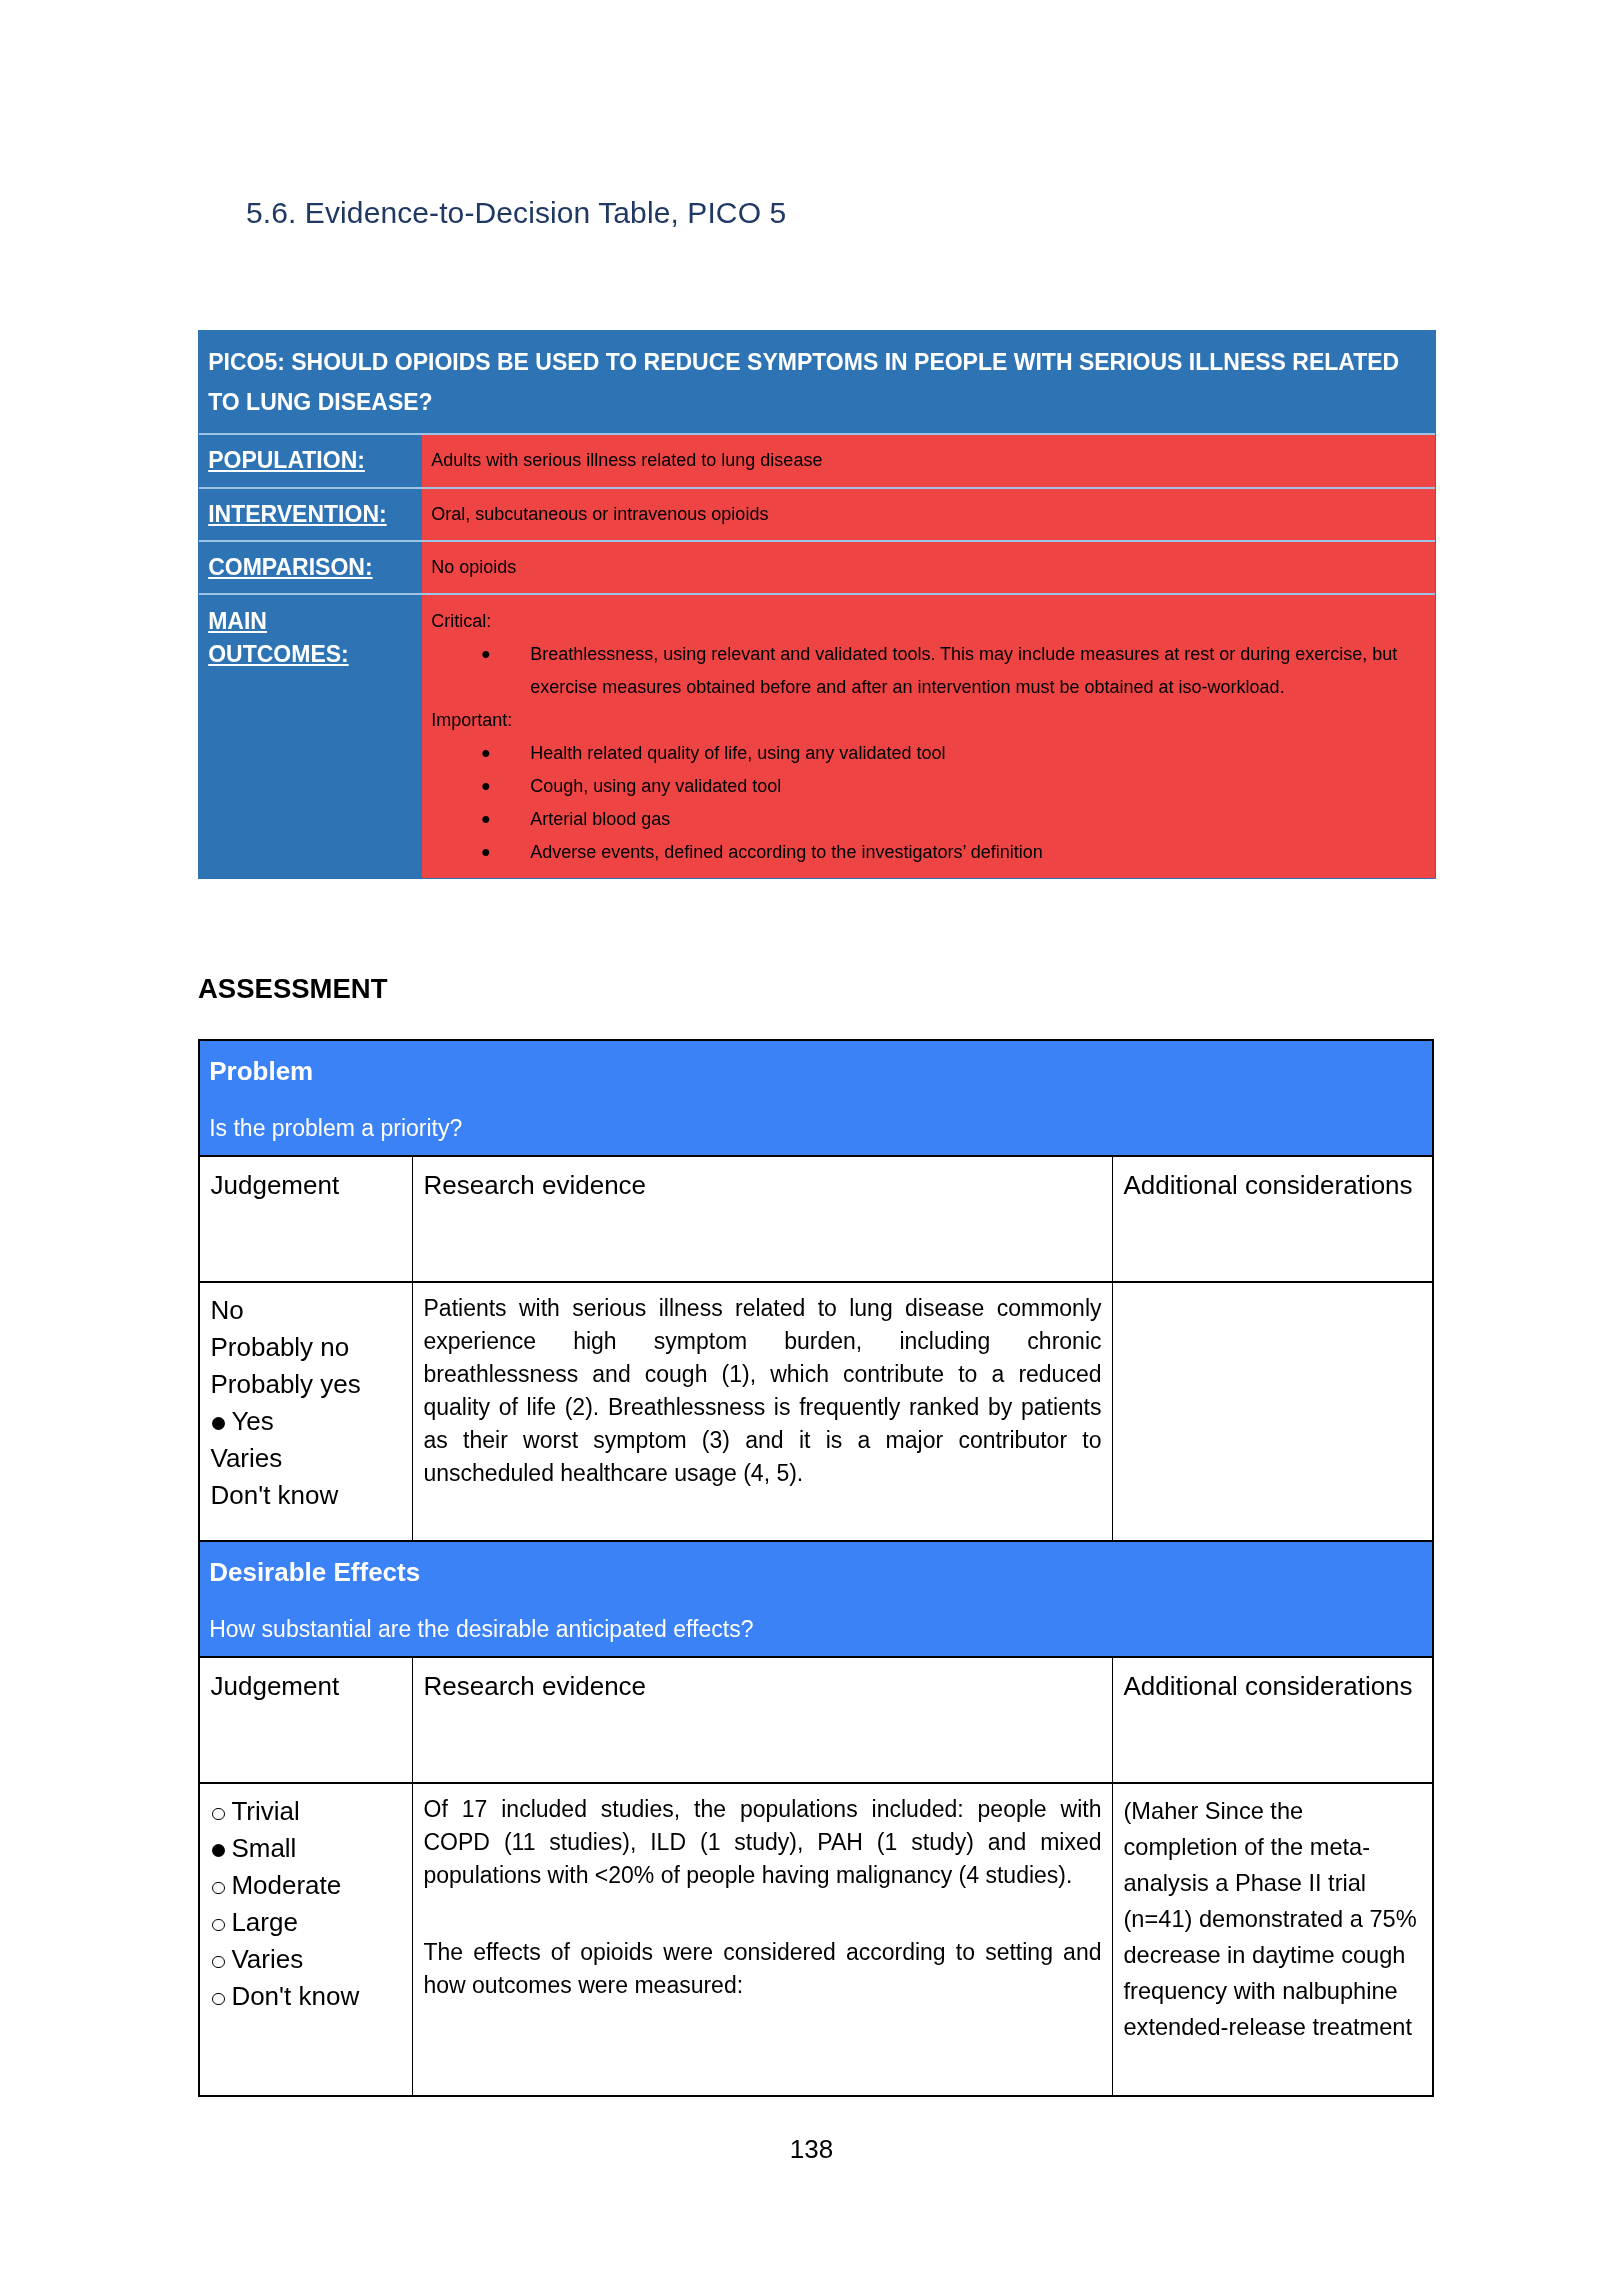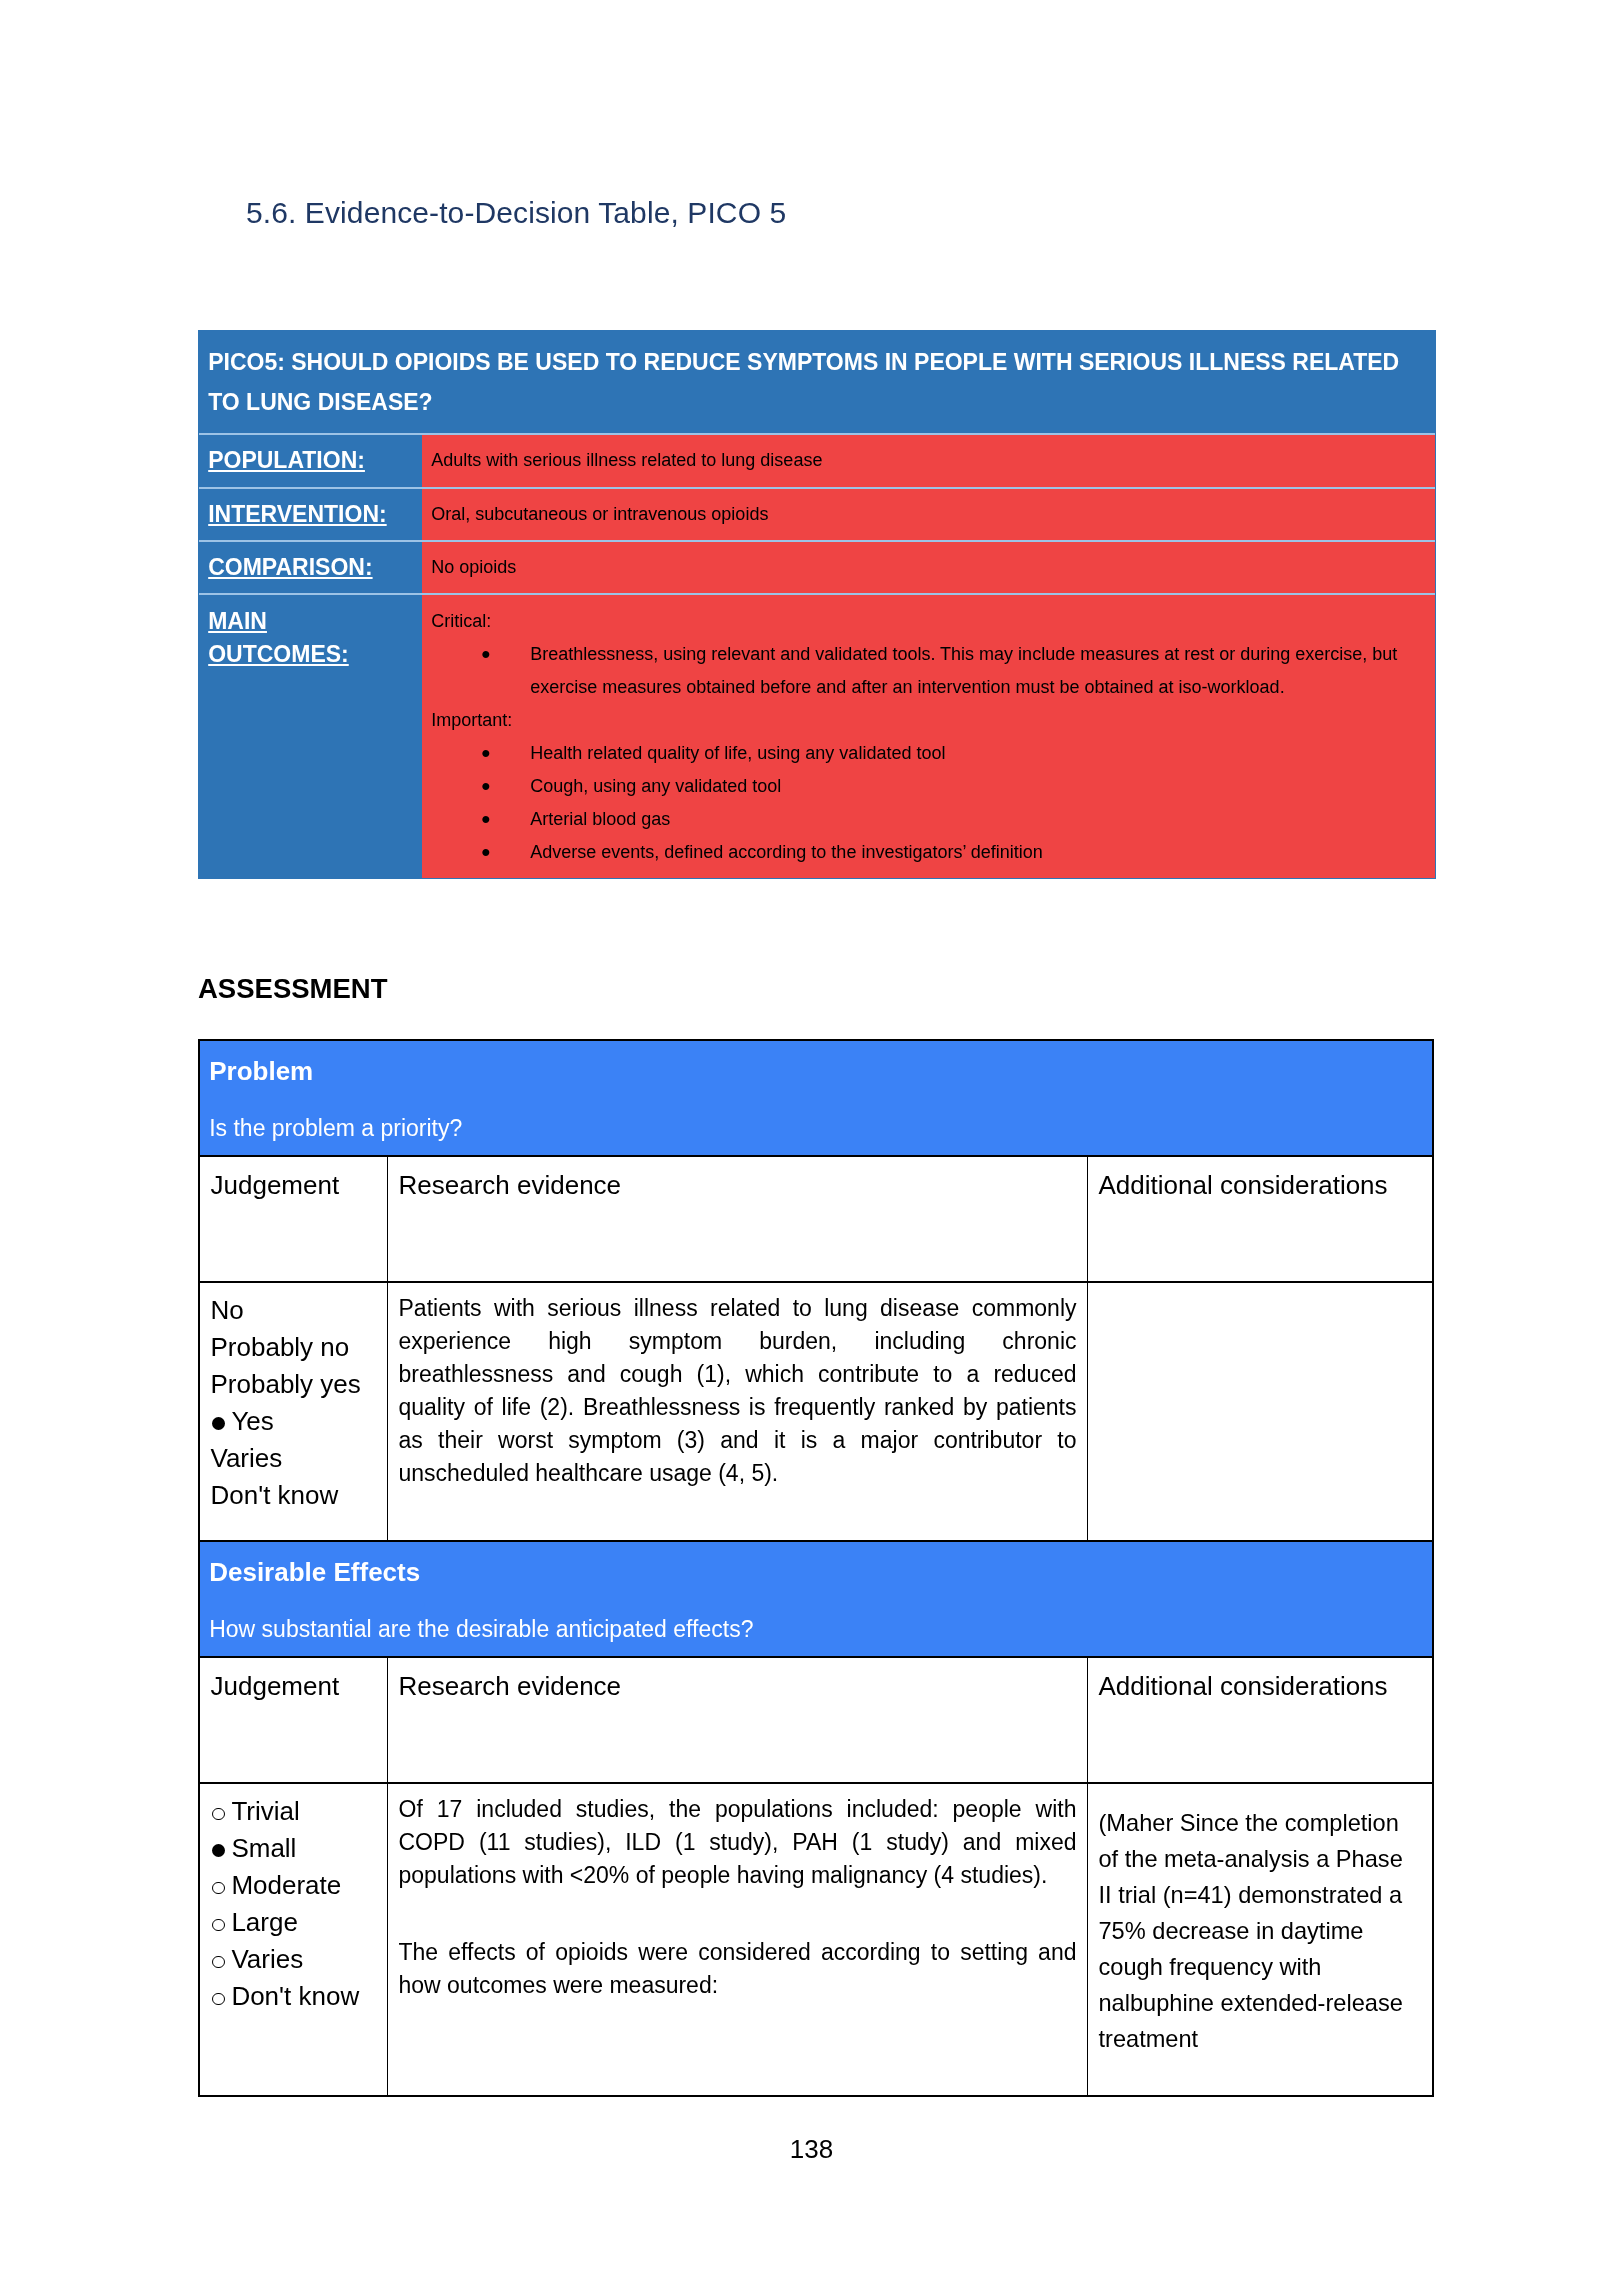--- a/index.html
+++ b/index.html
@@ -19,27 +19,27 @@
   .pico-value li { position: relative; }
   .pico-value li::before { content: "\2022"; position: absolute; left: -49px; font-size: 26px; }
   .assess-heading { position: absolute; left: 198px; top: 973px; font-size: 27.5px; font-weight: bold; }
   
   .assess { position: absolute; left: 198px; top: 1039px; width: 1236px; border: 2px solid #000; box-sizing: border-box; }
   .band { background: #3b82f6; color: #fff; padding: 11.8px 9.2px 7.9px 9.2px; height: 116px; box-sizing: border-box;
           border-bottom: 2px solid #000; }
   .band .bt { font-weight: bold; font-size: 26px; line-height: 37px; }
   .band .bq { font-size: 23px; line-height: 33px; margin-top: 22px; }
   .grid-row { display: flex; border-bottom: 2px solid #000; }
-  .c1 { width: 188px; flex: none; border-right: 1.3px solid #000; box-sizing: border-box; padding: 9.2px 10.5px; }
+  .c1 { width: 213px; flex: none; border-right: 1.3px solid #000; box-sizing: border-box; padding: 9.2px 10.5px; }
   .c2 { width: 700px; flex: none; border-right: 1.3px solid #000; box-sizing: border-box; padding: 9.2px 10.5px; }
   .c3 { flex: 1; box-sizing: border-box; padding: 9.2px 10.5px; }
   .hdr { height: 124px; font-size: 26px; line-height: 39px; }
   .judg { font-size: 26px; line-height: 37px; }
   .evid { font-size: 23px; line-height: 33px; text-align: justify; }
-  .cons { font-size: 23.6px; line-height: 36px; margin-top: 12px; }
+  .cons { font-size: 23.6px; line-height: 36px; }
   .opt { display: flex; align-items: center; }
   .mark { display: inline-block; width: 15.7px; margin-right: 5.2px; text-align: center; }
   .circle-empty { width: 10.5px; height: 10.5px; border: 1.6px solid #000; border-radius: 50%; display: inline-block; }
   .circle-full { width: 13.7px; height: 13.7px; background: #000; border-radius: 50%; display: inline-block; }
   .row-problem { height: 257px; }
   .row-desirable { height: 311px; border-bottom: none; }
   .page-num { position: absolute; left: 0; width: 100%; top: 2134px; text-align: center; font-size: 26px; }
   p.ev { margin: 0; }
   p.ev + p.ev { margin-top: 44px; }
 </style>

